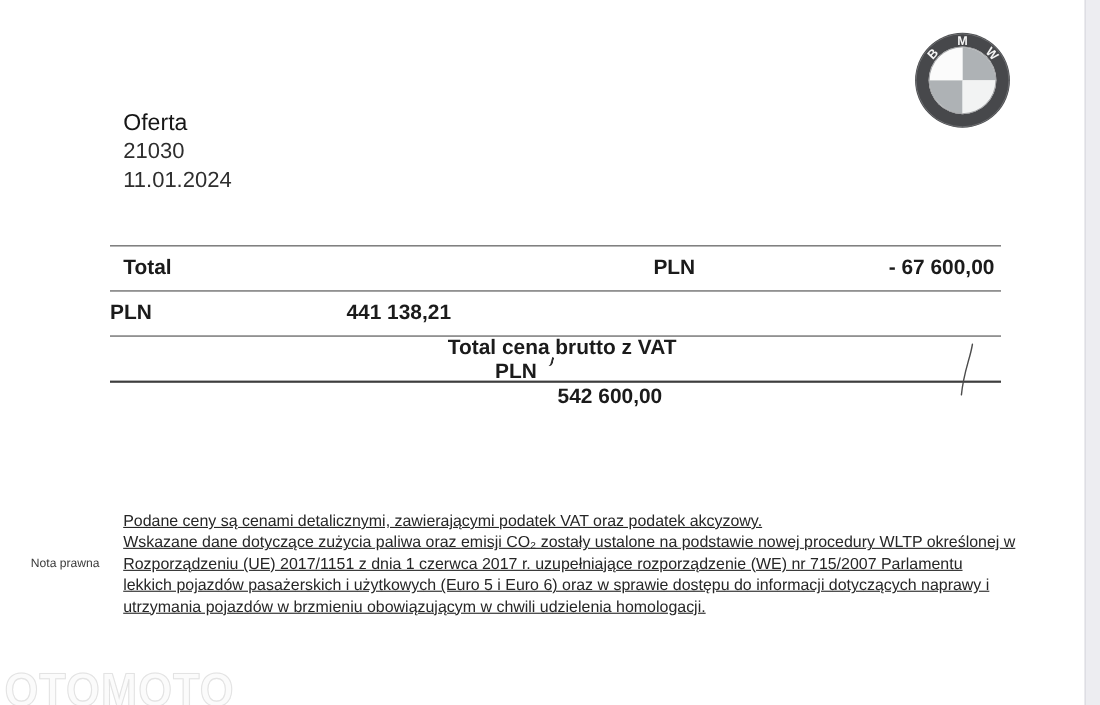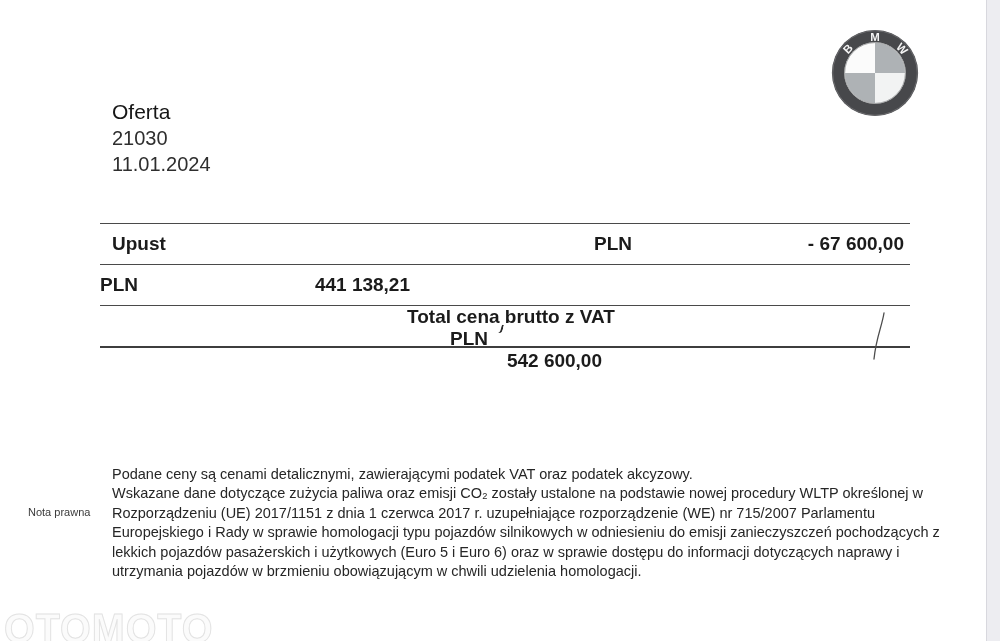--- a/index.html
+++ b/index.html
@@ -26,21 +26,21 @@
     display:flex;align-items:center;height:40px;
     border-top:1.6px solid #4a4a4a;
   }
   .price-row:last-child{border-bottom:2px solid #3e3e3e;flex-direction:column;}
   .price-label{flex:1;padding-left:12px;font-size:19px;font-weight:bold;color:#1b1b1b;}
   .price-currency{width:110px;font-size:19px;font-weight:bold;color:#1b1b1b;position:relative;}
   .price-amount{width:200px;padding-right:6px;text-align:right;font-size:19px;font-weight:bold;color:#1b1b1b;}
   
   .legal-label{position:absolute;left:28px;top:506px;font-size:11px;color:#3a3a3a;}
   .legal-text{position:absolute;left:112px;top:465px;font-size:14.5px;line-height:19.4px;color:#262626;}
-  .legal-text span{display:block;white-space:nowrap;}
+  .legal-text span{display:block;white-space:nowrap;text-decoration:underline;}
   
   .watermark{
     position:absolute;left:4px;top:604px;
     font-size:43px;font-weight:bold;letter-spacing:1px;
     color:#fbfbfb;
     -webkit-text-stroke:1px #e3e3e3;
     text-shadow:0 0 1px #e9e9e9;
     transform:scaleX(0.92);transform-origin:left top;
     user-select:none;
   }
@@ -76,21 +76,21 @@
       <circle cx="50" cy="50" r="34.5" fill="none" stroke="#8e9092" stroke-width="0.8"></circle>
       <text x="0" y="0" transform="translate(22.5,25.5) rotate(-47)" text-anchor="middle" font-size="13" font-weight="bold" fill="#f4f4f4">B</text>
       <text x="50" y="13.5" text-anchor="middle" font-size="13" font-weight="bold" fill="#f4f4f4">M</text>
       <text x="0" y="0" transform="translate(77.5,25.5) rotate(47)" text-anchor="middle" font-size="13" font-weight="bold" fill="#f4f4f4">W</text>
     </svg>
   </div>
 
   <div class="price-table">
 
     <div class="price-row">
-      <div class="price-label">Upust</div>
+      <div class="price-label">Total</div>
       <div class="price-currency">PLN</div>
       <div class="price-amount">- 67 600,00</div>
     </div>
 
     <div class="price-row">
       <div class="price-currency">PLN</div>
       <div class="price-amount">441 138,21</div>
     </div>
 
     <div class="price-row">
@@ -106,20 +106,19 @@
 
   <svg class="artifact-stroke" viewBox="0 0 30 52">
     <path d="M21 3 C 19 16, 13 28, 11 49" fill="none" stroke="#4c4c4c" stroke-width="1.3" stroke-linecap="round"></path>
   </svg>
 
   <div class="legal-label">Nota prawna</div>
   <div class="legal-text">
     <span>Podane ceny są cenami detalicznymi, zawierającymi podatek VAT oraz podatek akcyzowy.</span>
     <span>Wskazane dane dotyczące zużycia paliwa oraz emisji CO₂ zostały ustalone na podstawie nowej procedury WLTP określonej w</span>
     <span>Rozporządzeniu (UE) 2017/1151 z dnia 1 czerwca 2017 r. uzupełniające rozporządzenie (WE) nr 715/2007 Parlamentu</span>
-    <span>Europejskiego i Rady w sprawie homologacji typu pojazdów silnikowych w odniesieniu do emisji zanieczyszczeń pochodzących z</span>
     <span>lekkich pojazdów pasażerskich i użytkowych (Euro 5 i Euro 6) oraz w sprawie dostępu do informacji dotyczących naprawy i</span>
     <span>utrzymania pojazdów w brzmieniu obowiązującym w chwili udzielenia homologacji.</span>
   </div>
 
   <div class="watermark">OTOMOTO</div>
 
 </div>
 
 </body></html>

